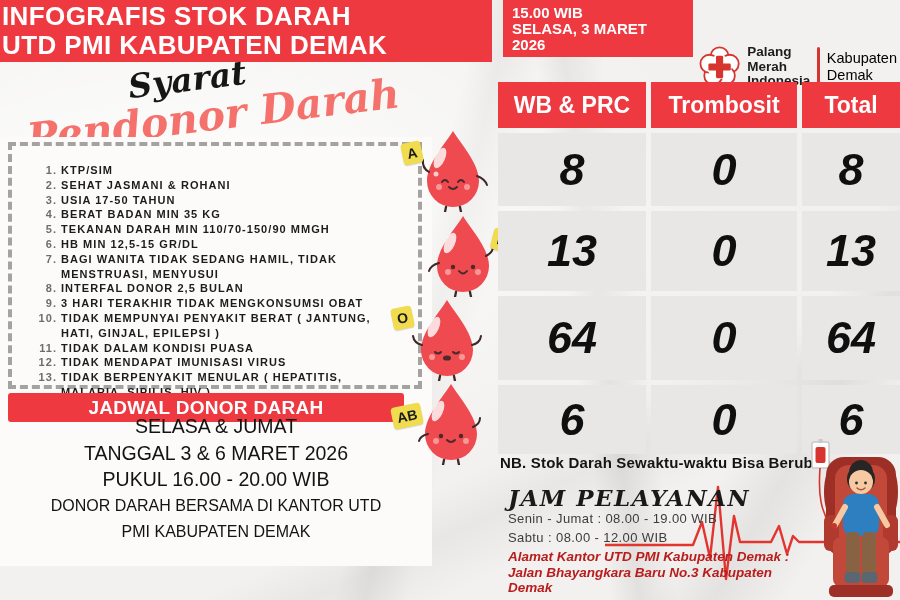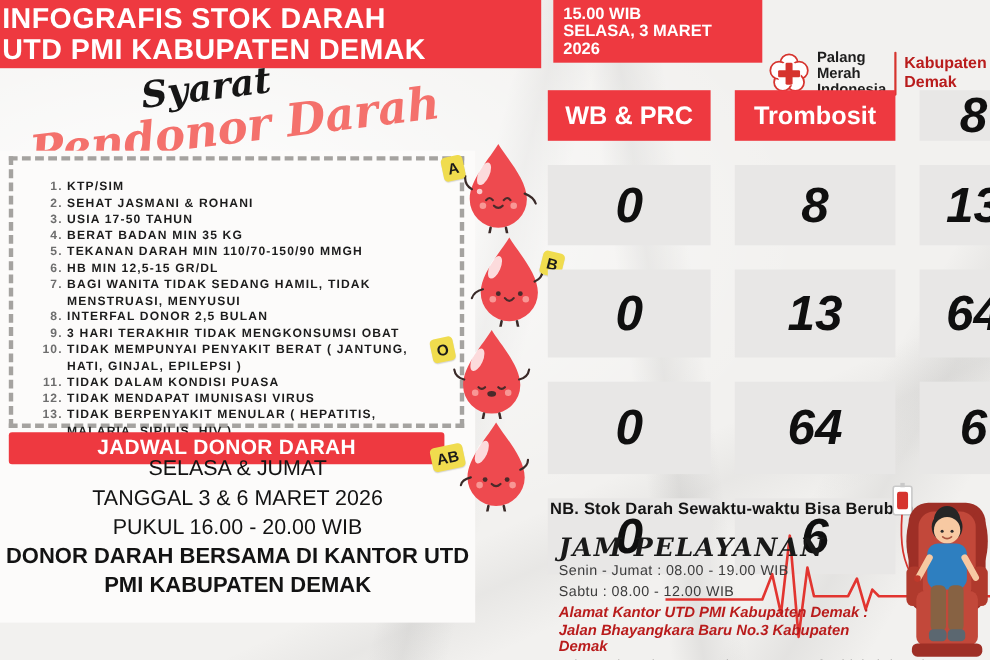--- a/index.html
+++ b/index.html
@@ -16,52 +16,52 @@
 
   
   .title-banner{left:0;top:0;width:492px;height:62px;background:#ee3940;color:#fff;
     display:flex;flex-direction:column;justify-content:center;padding-left:2px;box-sizing:border-box;}
   .title-banner div{font-weight:700;font-size:26px;line-height:29px;letter-spacing:.4px;}
   .datetime-box{left:503px;top:0;width:190px;height:57px;background:#ee3940;color:#fff;
     text-align:left;box-sizing:border-box;padding:5px 9px;font-weight:700;font-size:15px;line-height:16px;}
   .logo-block{left:699px;top:7px;width:198px;height:50px;display:flex;align-items:center;gap:7px;margin-top:35px;}
   .org-name{font-size:13.5px;font-weight:700;color:#1d1d1d;line-height:14.5px;}
   .logo-divider{width:3px;height:40px;background:#d6342e;border-radius:2px;}
-  .region-name{font-size:14.5px;font-weight:700;color:#b91c1c;line-height:17px;}
+  .region-name{font-size:14.5px;font-weight:400;color:#000000;line-height:17px;}
 
   
   .script{font-family:"DejaVu Serif",serif;font-style:italic;font-weight:700;}
   .script-top{left:128px;top:60px;font-size:33px;color:#161616;transform:rotate(-7deg);}
   .script-bottom{left:26px;top:92px;font-size:41px;color:#f4716c;transform:rotate(-7deg);}
 
   
   .white-panel{left:0;top:137px;width:432px;height:429px;background:#fcfbfa;}
   .req-box{left:8px;top:142px;width:414px;height:247px;border:4px dashed #a5a3a0;
     box-sizing:border-box;padding:5px 4px 4px 8px;}
   .req-box ol{margin:12px;padding:0;list-style:none;counter-reset:req;}
   .req-box li{counter-increment:req;position:relative;padding-left:29px;
     font-size:11px;font-weight:700;letter-spacing:1.05px;line-height:14.8px;color:#1c1c1c;}
   .req-box li::before{content:counter(req) ".";position:absolute;left:0;width:25px;
     text-align:right;color:#6d6d6d;font-weight:700;}
 
   .jadwal-banner{left:8px;top:393px;width:396px;height:29px;background:#ee3940;border-radius:3px;
     color:#fff;font-weight:700;font-size:19px;text-align:center;line-height:29px;letter-spacing:.3px;}
   .schedule{left:0;top:413px;width:432px;text-align:center;color:#131313;}
   .schedule .s-line{font-size:19.5px;line-height:26.5px;font-weight:400;}
-  .schedule .s-bold{font-size:20px;line-height:26.5px;font-weight:700;}
+  .schedule .s-bold{font-size:16px;line-height:26.5px;font-weight:400;}
 
   
   .mascot{width:86px;height:86px;}
   .tag{position:absolute;background:#f0dc4e;border-radius:4px;color:#1a1a1a;font-weight:700;
     font-size:14px;line-height:1;padding:4px 5px;transform:rotate(-12deg);box-shadow:0 1px 1px rgba(0,0,0,.15);}
   .tag-right{transform:rotate(14deg);}
 
   
   .stock-table{left:498px;top:82px;width:402px;display:grid;
-    grid-template-columns:148px 146px 98px;grid-template-rows:46px 73px 80px 84px 69px;gap:22px;}
+    grid-template-columns:148px 146px 98px;grid-template-rows:46px 73px 80px 84px 69px;gap:5px;}
   .th{background:#ee3940;color:#fff;font-weight:700;font-size:23px;display:flex;
     align-items:center;justify-content:center;}
   .td{background:#e8e7e6;color:#0f0f0f;font-weight:800;font-style:italic;font-size:45px;
     display:flex;align-items:center;justify-content:center;}
 
   .nb-note{left:500px;top:454px;font-size:15px;font-weight:700;color:#141414;letter-spacing:.2px;}
 
   
   .service{left:508px;top:484px;width:340px;}
   .service-heading{font-family:"DejaVu Serif",serif;font-style:italic;font-weight:700;
@@ -203,20 +203,21 @@
       <path d="M36,61 q4,4 8,0" stroke="#4a2a2a" stroke-width="2" fill="none" stroke-linecap="round"></path>
       <path d="M17,55 q-8,2 -9,7 M62,48 q7,-3 7,-9" stroke="#3a2a28" stroke-width="2" fill="none" stroke-linecap="round"></path>
       <path d="M33,81 l-1,5 m15,-5 l1,5" stroke="#3a2a28" stroke-width="2.3" stroke-linecap="round"></path>
     </svg>
     <span class="tag" style="left:-16px;top:26px;">AB</span>
   </div>
 
   <div class="abs stock-table">
     <div class="th">WB &amp; PRC</div>
     <div class="th">Trombosit</div>
+    <div class="th">Total</div>
 
     <div class="td">8</div>
     <div class="td">0</div>
     <div class="td">8</div>
 
     <div class="td">13</div>
     <div class="td">0</div>
     <div class="td">13</div>
 
     <div class="td">64</div>

